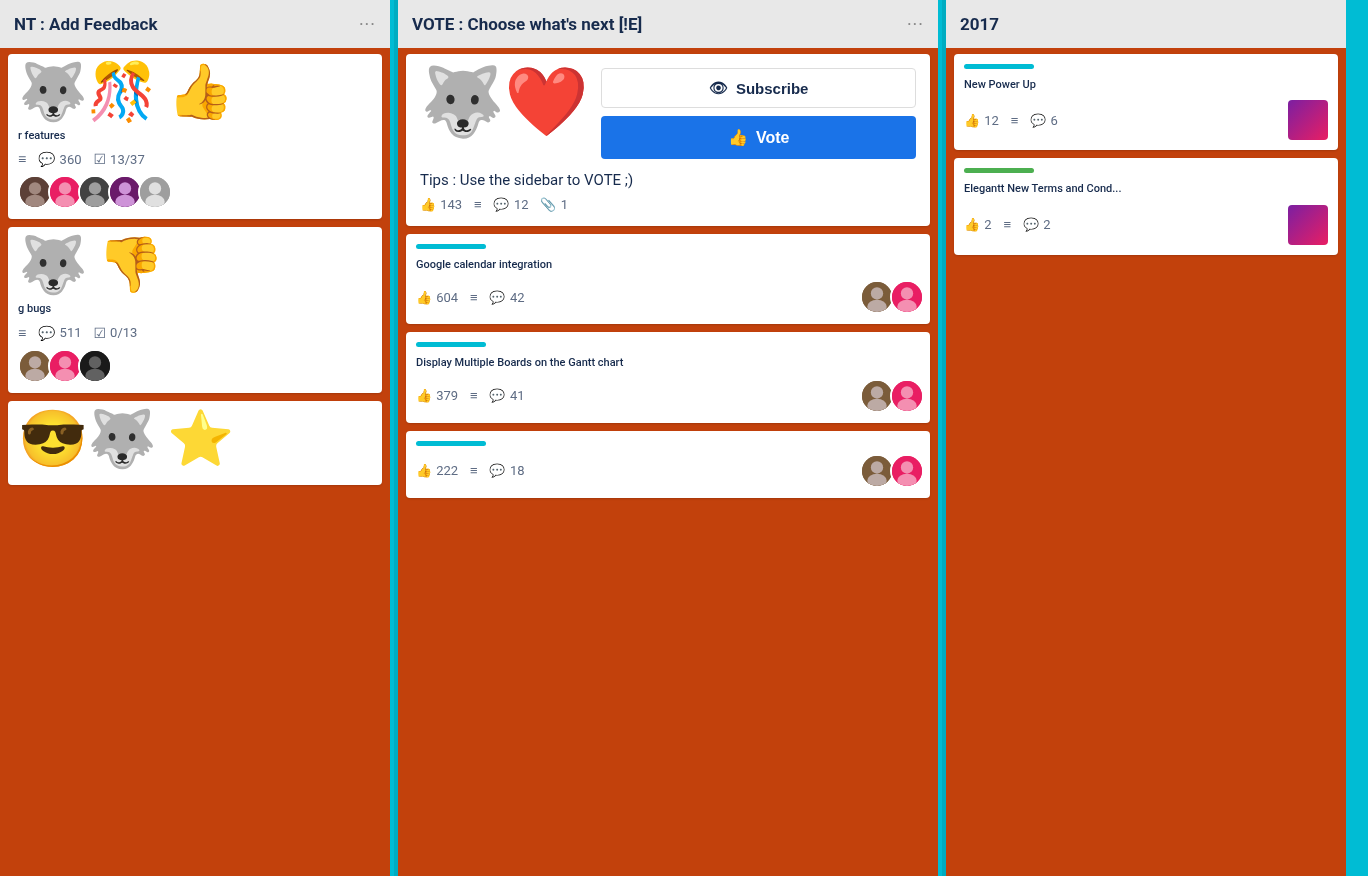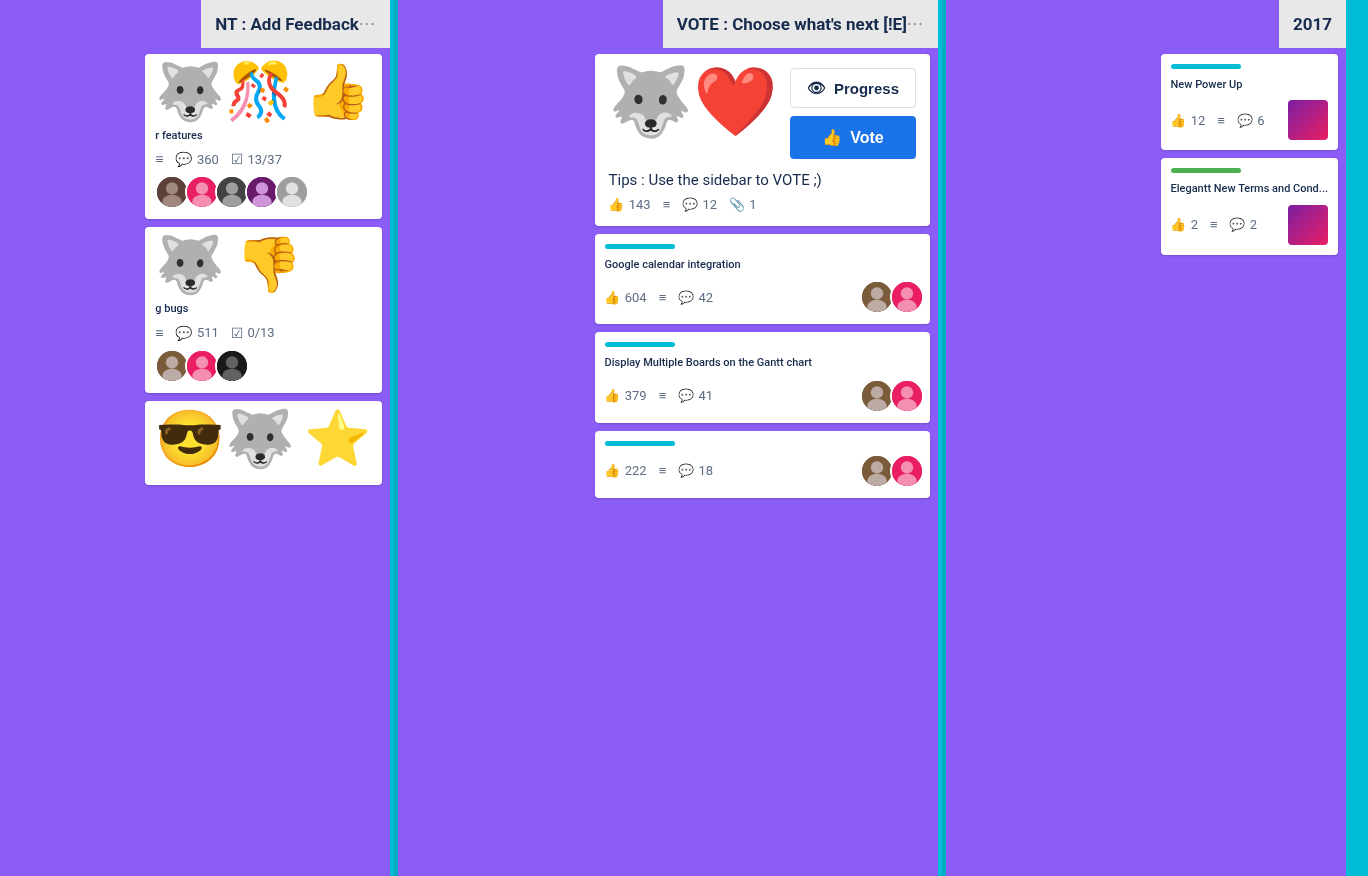--- a/index.html
+++ b/index.html
@@ -12,25 +12,24 @@
     }
 
     .board-container {
       display: flex;
       width: 1368px;
       height: 876px;
       overflow: hidden;
     }
 
     .column {
-      background: #8b5cf6;
+      background: #c2410c;
       display: flex;
       flex-direction: column;
       flex-shrink: 0;
-      align-items: flex-end;
     }
 
     .column-left {
       width: 390px;
       margin-right: 4px;
     }
 
     .column-middle {
       width: 540px;
       margin-right: 4px;
@@ -364,21 +363,21 @@
 
     <div style="position:relative;flex:1;display:flex;">
       <div class="column-body" style="flex:1;">
 
         <div class="card-hero">
           <div class="hero-top">
             <div style="font-size:68px;line-height:1;">🐺❤️</div>
             <div class="hero-actions">
               <button class="btn-subscribe">
                 <span>👁</span>
-                <span>Progress</span>
+                <span>Subscribe</span>
               </button>
               <button class="btn-vote">
                 <span>👍</span>
                 <span>Vote</span>
               </button>
             </div>
           </div>
           <div class="card-tip-title">Tips : Use the sidebar to VOTE ;)</div>
           <div class="card-meta">
             <span class="meta-item">

